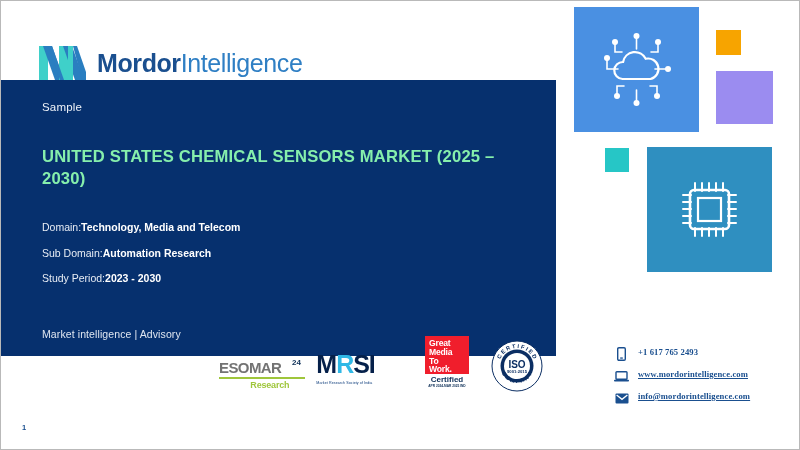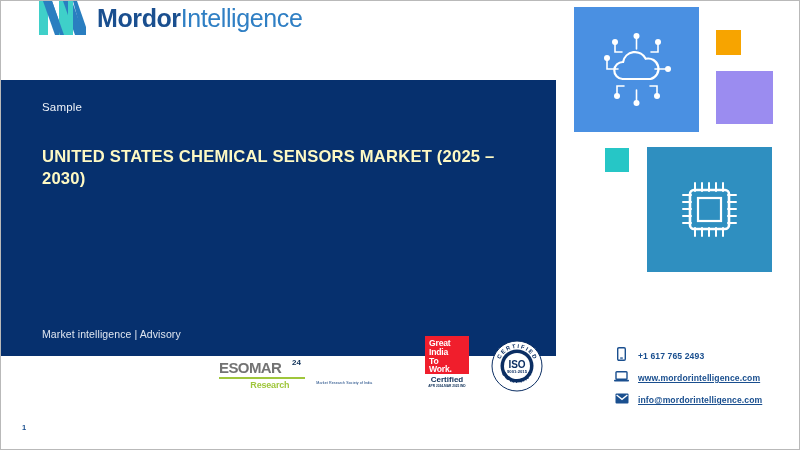--- a/index.html
+++ b/index.html
@@ -14,21 +14,21 @@
     width: 800px; height: 450px;
     background: #ffffff;
     border: 1px solid #b9b9b9;
   }
 
   
   #header {
     position: absolute; left: 0; top: 0;
     width: 560px; height: 79px;
     background: #ffffff;
-    display: flex; align-items: flex-start;
+    display: flex; align-items: flex-end;
     padding-left: 38px;
   }
   #logo-wrap { display: flex; align-items: center; }
   .logo-mark { width: 47px; height: 34px; margin-right: 11px; display:block; }
   .logo-text {
     font-size: 25px; letter-spacing: -0.4px;
     line-height: 1; white-space: nowrap;
   }
   .logo-text .b { font-weight: 700; color: #1a4f8f; }
   .logo-text .l { font-weight: 400; color: #2f7fc4; }
@@ -42,21 +42,21 @@
     padding-left: 28px;
   }
   #sample-label {
     position: absolute; left: 41px; top: 21px;
     font-size: 11.5px; font-weight: 400; color: #eef2f8;
     letter-spacing: .2px;
   }
   #doc-title {
     position: absolute; left: 41px; top: 66px; width: 470px;
     font-size: 16.6px; font-weight: 700; line-height: 1.32;
-    letter-spacing: .2px; color: #fef9c3;
+    letter-spacing: .2px; color: #86efac;
   }
   #meta { position: absolute; left: 41px; top: 142px; }
   .meta-row {
     font-size: 10.5px; line-height: 1; margin-bottom: 15px;
     color: #e7ecf4; white-space: nowrap;
   }
   .meta-row .k { font-weight: 400; }
   .meta-row .v { font-weight: 700; color: #ffffff; }
 
   
@@ -135,21 +135,21 @@
   #sq-purple{ left: 715px; top: 70px; width: 57px;  height: 53px;  background: #9b8cf0; }
   #sq-teal  { left: 604px; top: 147px;width: 24px;  height: 24px;  background: #26c6c6; }
   #sq-chip  { left: 646px; top: 146px;width: 125px; height: 125px; background: #2f8fc0; }
   .deco svg { display: block; }
 
   
   #contact {
     position: absolute; left: 613px; top: 346px;
     display: flex; flex-direction: column; gap: 8px;
   }
-  .c-row { display: flex; align-items: flex-end; }
+  .c-row { display: flex; align-items: flex-start; font-family: Liberation Serif, serif; }
   .c-ico {
     width: 15px; height: 14px; margin-right: 9px;
     display: flex; align-items: center; justify-content: center;
   }
   .c-txt {
     font-size: 8.6px; font-weight: 700; color: #1a4f8f;
     letter-spacing: .1px; white-space: nowrap;
   }
   .c-txt.link { text-decoration: underline; }
 
@@ -182,38 +182,50 @@
       </div>
     </div>
   </div>
 
   <div id="panel">
 
     <div id="sample-label">Sample</div>
 
     <div id="doc-title">UNITED STATES CHEMICAL SENSORS MARKET (2025 – 2030)</div>
 
+    <div id="meta">
+      <div class="meta-row">
+        <span class="k">Domain:</span><span class="v">Technology, Media and Telecom</span>
+      </div>
+      <div class="meta-row">
+        <span class="k">Sub Domain:</span><span class="v">Automation Research</span>
+      </div>
+      <div class="meta-row">
+        <span class="k">Study Period:</span><span class="v">2023 - 2030</span>
+      </div>
+    </div>
 
     <div id="badges">
 
       <div class="esomar">
         <div class="e1">ESOMAR</div>
         <div class="e24">24</div>
         <div class="ebar"></div>
         <div class="ecorp">Research</div>
       </div>
 
       <div class="mrsi">
+        <div class="mtext"><span>M</span><span class="cy">R</span><span>SI</span></div>
         <div class="msub">Market Research Society of India</div>
       </div>
 
       <div class="gptw">
         <div class="red">
           <span>Great</span>
-          <span>India</span>
+          <span>Media</span>
           <span>To</span>
           <span>Work.</span>
         </div>
         <div class="cert">Certified</div>
         <div class="certdate">APR 2024-MAR 2025 IND</div>
       </div>
 
       <div class="iso">
         <svg viewBox="0 0 52 52" width="52" height="52">
           <defs>

